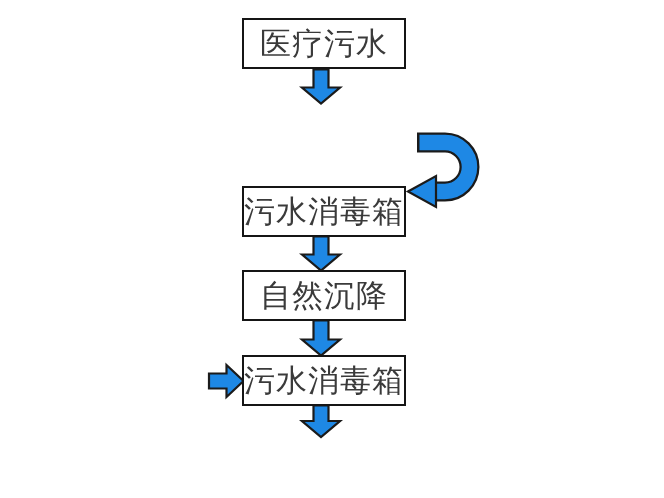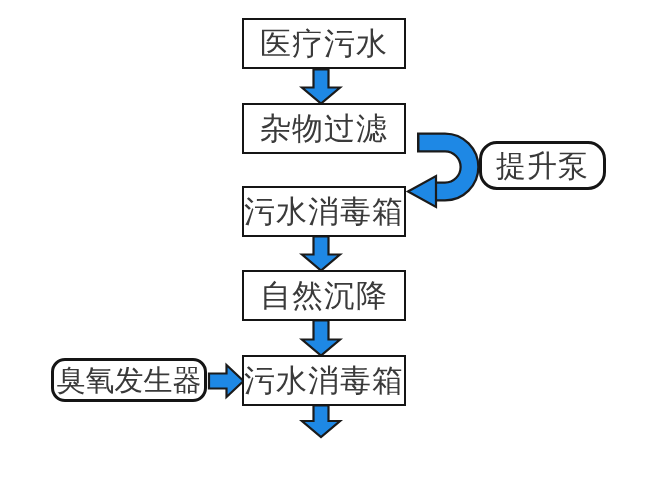--- a/index.html
+++ b/index.html
@@ -67,38 +67,29 @@
 
     <polygon class="blue-shape" points="209,373.5 226.5,373.5 226.5,365 243.5,381 226.5,397 226.5,388.5 209,388.5"></polygon>
 
     <polygon class="blue-shape" points="313.5,405.5 328.5,405.5 328.5,421 340,421 321,437 302,421 313.5,421"></polygon>
   </svg>
 
   <div class="box main" style="top:18px">
     <span>医疗污水</span>
   </div>
 
-  <div class="box main" style="top:103px">
-    <span>杂物过滤</span>
-  </div>
 
   <div class="box main" style="top:270px">
     <span>自然沉降</span>
   </div>
 
   <div class="box main" style="top:186px">
     <span>污水消毒箱</span>
   </div>
 
   <div class="box main" style="top:355px">
     <span>污水消毒箱</span>
   </div>
 
 
-  <div class="box rounded" id="pump-box">
-    <span>提升泵</span>
-  </div>
 
-  <div class="box rounded" id="ozone-box">
-    <span>臭氧发生器</span>
-  </div>
 
 </div>
 
 </body></html>

